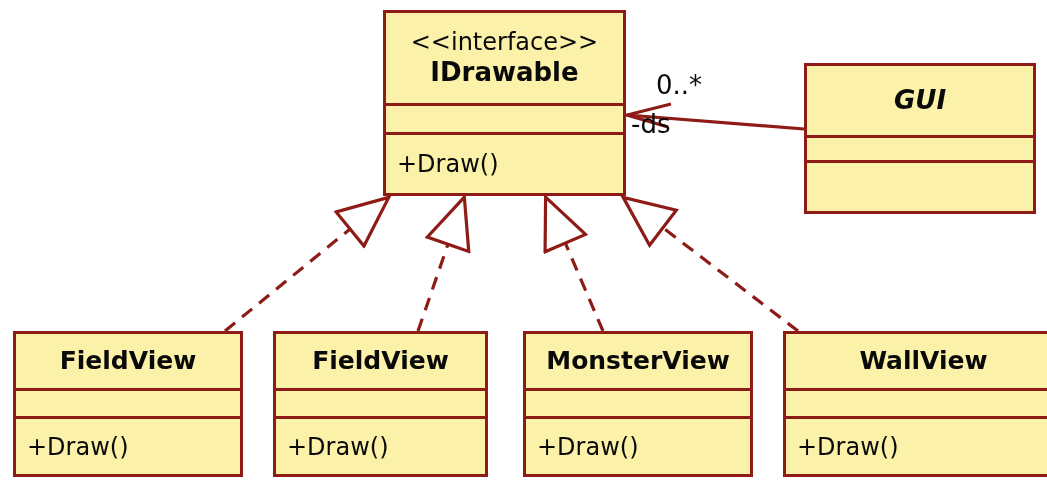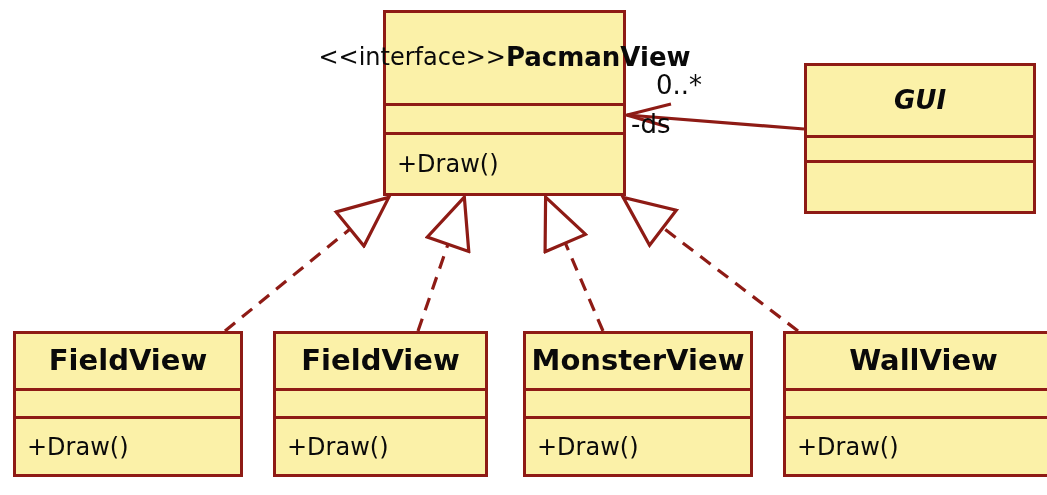--- a/index.html
+++ b/index.html
@@ -24,21 +24,21 @@
   .uml-box {
     position: absolute;
     background: #FBF1A8;
     border: 3px solid #8E1B15;
     display: flex;
     flex-direction: column;
     color: #0a0a0a;
   }
   .sec-title {
     display: flex;
-    flex-direction: row;
+    flex-direction: column;
     align-items: center;
     justify-content: center;
     border-bottom: 3px solid #8E1B15;
     line-height: 1.22;
   }
   .sec-attrs {
     border-bottom: 3px solid #8E1B15;
   }
   .sec-methods {
     flex: 1;
@@ -55,21 +55,21 @@
   #box-idrawable .sec-title { height: 93px; }
   #box-idrawable .sec-attrs { height: 29px; }
 
   #box-gui         { left: 804px; top: 63px;  width: 232px; height: 151px; }
   #box-gui .sec-title { height: 72px; font-style: italic; }
   #box-gui .sec-attrs { height: 25px; }
 
   .small-box { top: 331px; height: 146px; }
   .small-box .sec-title { height: 57px; }
   .small-box .sec-attrs { height: 28px; }
-  .small-box .class-name { font-size: 29px; }
+  .small-box .class-name { font-size: 25px; }
 
   #box-fieldview   { left: 13px;  width: 230px; }
   #box-pacmanview  { left: 273px; width: 215px; }
   #box-monsterview { left: 523px; width: 230px; text-align: center; }
   #box-wallview    { left: 783px; width: 281px; }
 
   .edge-label {
     position: absolute;
     font-size: 26px;
     color: #0a0a0a;
@@ -97,21 +97,21 @@
       <g>
         <line x1="804" y1="129" x2="627" y2="115"></line>
         <polyline points="671,104 627,115 668,127"></polyline>
       </g>
     </g>
   </svg>
 
   <div class="uml-box" id="box-idrawable">
     <div class="sec-title">
       <span class="stereotype">&lt;&lt;interface&gt;&gt;</span>
-      <span class="class-name">PacmanView</span>
+      <span class="class-name">IDrawable</span>
     </div>
     <div class="sec-attrs"></div>
     <div class="sec-methods">
       <span>+Draw()</span>
     </div>
   </div>
 
   <div class="uml-box" id="box-gui">
     <div class="sec-title">
       <span class="class-name">GUI</span>

